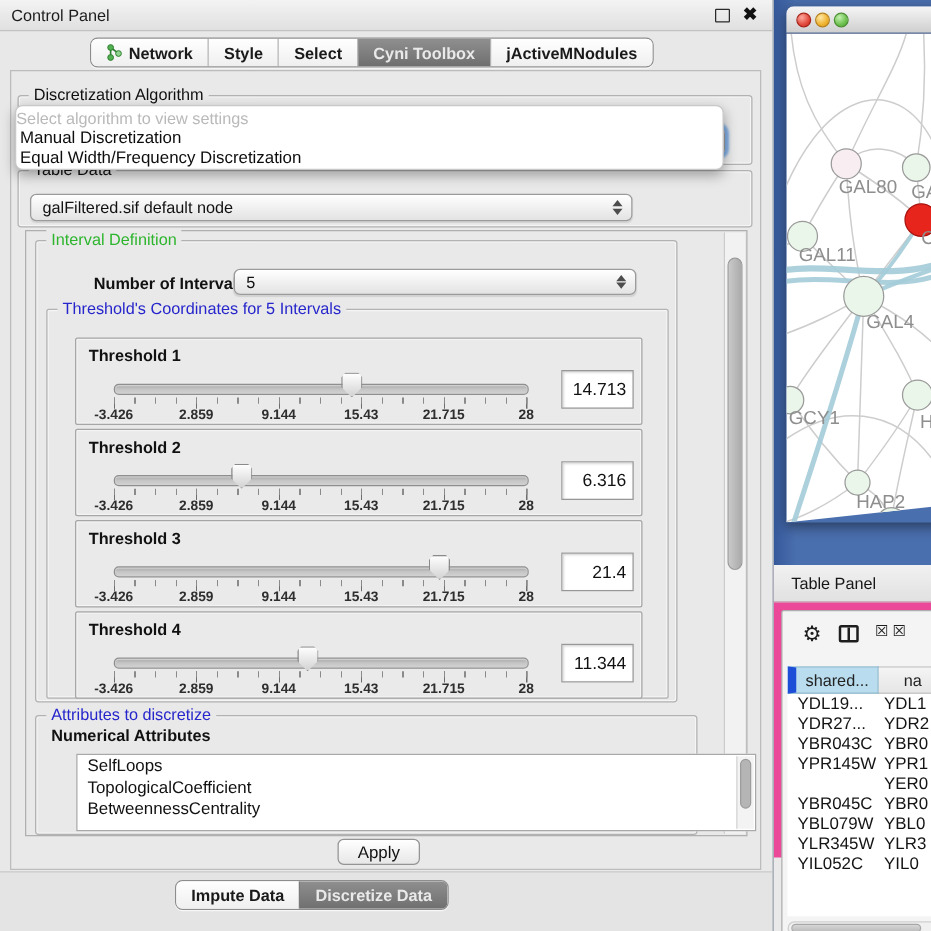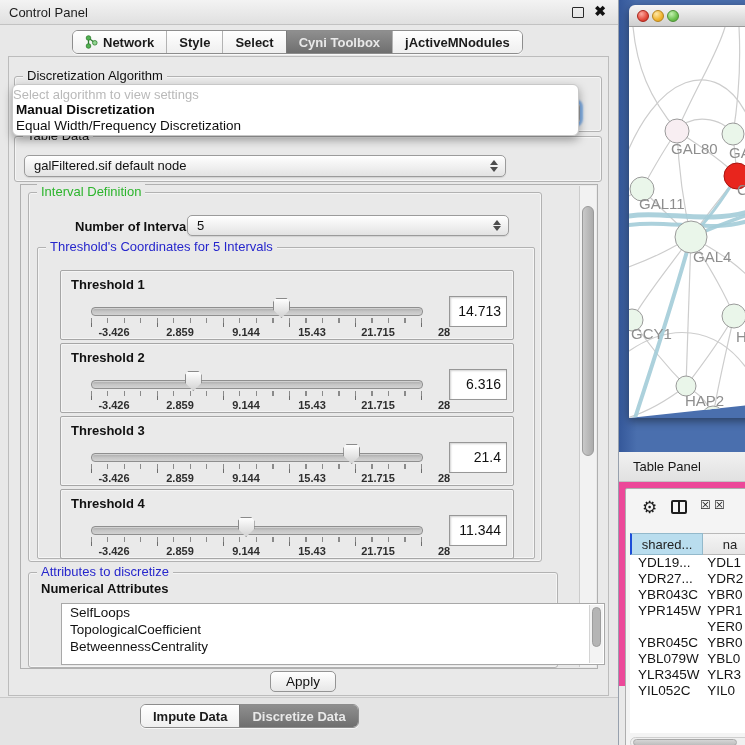--- a/index.html
+++ b/index.html
@@ -33,41 +33,41 @@
     line-height:20px;padding-left:9px;box-sizing:border-box;box-shadow:0 1px 1px rgba(0,0,0,.10);}
   .combo .arrows{position:absolute;right:6px;top:0;bottom:0;width:10px;}
   .combo .arrows::before{content:"";position:absolute;left:1px;top:4px;border-left:4px solid transparent;border-right:4px solid transparent;border-bottom:5px solid #4d4d4d;}
   .combo .arrows::after{content:"";position:absolute;left:1px;bottom:4px;border-left:4px solid transparent;border-right:4px solid transparent;border-top:5px solid #4d4d4d;}
   .algo-combo{box-shadow:0 0 2px 3px rgba(92,152,224,.75);}
 
   .popup{position:absolute;left:12px;top:84px;width:565px;height:50px;background:#fff;border:1px solid #c8c8c8;
     border-radius:6px;box-shadow:0 4px 10px rgba(0,0,0,.35);z-index:30;overflow:hidden;}
   .popup-hint{position:absolute;left:0;right:0;top:2px;text-align:left;font-size:13px;color:#b9b9b9;}
   .popup-opt{position:absolute;left:3px;font-size:13.5px;color:#0d0d0d;white-space:nowrap;}
-  .popup-opt.bold{font-weight:bold;}
+  .popup-opt.bold{font-weight:normal;}
 
   .scrollpanel{position:absolute;left:20px;top:184px;width:578px;height:485px;border:1px solid #b0b0b0;background:#e9e9e9;box-sizing:border-box;}
   .vsb{position:absolute;top:1px;bottom:1px;right:1px;width:16px;background:#f2f2f2;border-left:1px solid #cccccc;}
   .vsb .thumb{position:absolute;left:2px;right:2px;border-radius:6px;background:linear-gradient(90deg,#c9c9c9,#ababab);border:1px solid #9a9a9a;box-sizing:border-box;}
 
   .bold-label{position:absolute;font-size:13px;font-weight:bold;color:#111;white-space:nowrap;}
 
   .thr-row{position:absolute;left:22px;width:454px;height:70px;border:1px solid #a6a6a6;border-radius:2px;background:#eaeaea;box-shadow:inset 0 0 0 1px #f4f4f4;box-sizing:border-box;}
   .thr-label{position:absolute;left:10px;top:6px;font-size:13px;font-weight:bold;color:#111;}
   .slider-track{position:absolute;left:30px;top:36px;width:330px;height:7px;border-radius:4px;
     background:linear-gradient(#9f9f9f,#c4c4c4 45%,#d2d2d2);border:1px solid #8f8f8f;box-shadow:inset 0 1px 1px rgba(255,255,255,.55);}
   .slider-thumb{position:absolute;top:27px;width:17px;height:20px;
     background:linear-gradient(#fefefe,#d3d3d3);border:1px solid #8a8a8a;box-sizing:border-box;
     clip-path:polygon(20% 0,80% 0,100% 20%,100% 58%,50% 100%,0 58%,0 20%);}
   .ticks{position:absolute;left:30px;top:47px;width:331px;height:9px;
     background-image:
       repeating-linear-gradient(90deg,#8a8a8a 0 1px,transparent 1px 16.5px),
       repeating-linear-gradient(90deg,#6d6d6d 0 1px,transparent 1px 66px);
     background-size:331px 5px,331px 9px;background-repeat:no-repeat;background-position:0 0,0 0;}
-  .tick-labels{position:absolute;left:30px;top:55px;width:376px;height:13px;margin-left:23px;}
+  .tick-labels{position:absolute;left:30px;top:55px;width:376px;height:13px;}
   .tick-labels span{position:absolute;transform:translateX(-50%);font-size:11px;font-weight:bold;color:#2e2e2e;white-space:nowrap;}
   .value-box{position:absolute;left:388px;top:25px;width:58px;height:31px;background:#fff;border:1px solid #979797;
     box-shadow:inset 1px 1px 2px rgba(0,0,0,.18);font-size:14px;color:#111;text-align:right;line-height:29px;padding-right:5px;box-sizing:border-box;}
 
   .attr-list{position:absolute;left:32px;top:30px;width:544px;height:62px;background:#fff;border:1px solid #a8a8a8;overflow:hidden;box-sizing:border-box;}
   .attr-item{font-size:13.5px;color:#111;line-height:17px;padding-left:8px;white-space:nowrap;}
   .attr-vsb{position:absolute;top:1px;bottom:1px;right:1px;width:13px;background:#f3f3f3;border-left:1px solid #d4d4d4;}
   .attr-vsb .thumb{position:absolute;left:2px;right:2px;top:2px;height:40px;border-radius:5px;background:#b5b5b5;border:1px solid #9d9d9d;box-sizing:border-box;}
 
   .btn{position:absolute;background:linear-gradient(#ffffff,#e7e7e7);border:1px solid #949494;border-radius:5px;
@@ -95,21 +95,21 @@
   .tp-panel{position:absolute;left:6px;top:36px;width:134px;height:278px;border:1px solid #aeaeae;background:#f4f4f4;box-sizing:border-box;border-radius:2px;}
   .tp-toolbar{position:absolute;left:0;top:0;right:0;height:38px;}
   .gear-ic{position:absolute;left:16px;top:8px;font-size:17px;color:#1d1d1d;}
   .cols-ic{position:absolute;left:45px;top:11px;width:16px;height:14px;border:2px solid #1d1d1d;border-radius:2px;box-sizing:border-box;}
   .cols-ic::after{content:"";position:absolute;left:5px;top:0;bottom:0;width:2px;background:#1d1d1d;}
   .chk-ic{position:absolute;top:9px;font-size:12px;color:#1d1d1d;}
   .tp-table{position:absolute;left:4px;top:44px;right:0;height:200px;background:#fff;overflow:hidden;}
   .tp-head{display:flex;height:22px;}
   .tp-head .hc{font-size:13px;color:#222;text-align:center;line-height:21px;border:1px solid #b9b9b9;border-left:none;box-sizing:border-box;background:linear-gradient(#f4f4f4,#e6e6e6);white-space:nowrap;overflow:hidden;}
   .tp-head .hc.sel{background:#b9ddee;border-color:#93b9cb;}
-  .tp-head .hc:first-child{border-left:2px solid #1d4ed8;}
+  .tp-head .hc:first-child{border-left:7px solid #1d4ed8;}
   .tp-row{display:flex;height:16px;}
   .tp-row .c{font-size:13.5px;color:#141414;line-height:16px;white-space:nowrap;overflow:hidden;box-sizing:border-box;}
   .hsb{position:absolute;left:4px;right:4px;top:248px;height:11px;background:#f0f0f0;border:1px solid #cfcfcf;border-radius:6px;box-sizing:border-box;}
   .hsb .thumb{position:absolute;left:2px;top:1px;height:7px;width:104px;border-radius:4px;background:linear-gradient(#d6d6d6,#bdbdbd);border:1px solid #a8a8a8;box-sizing:border-box;}
 
   svg text{font-family:"Liberation Sans",sans-serif;}
 </style>
 </head>
 <body>
 

